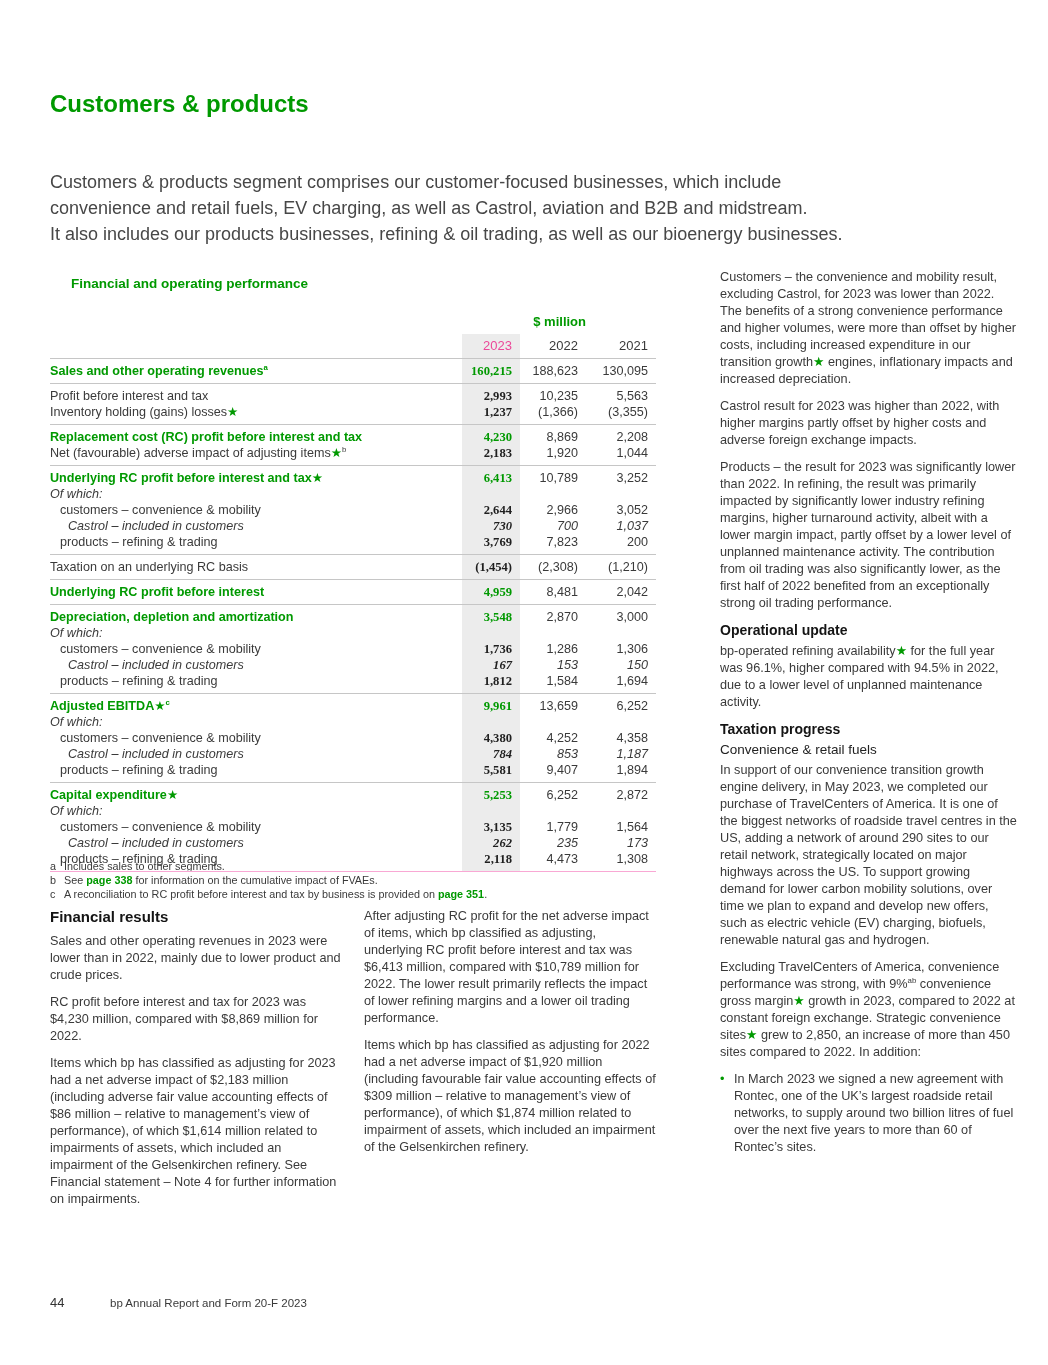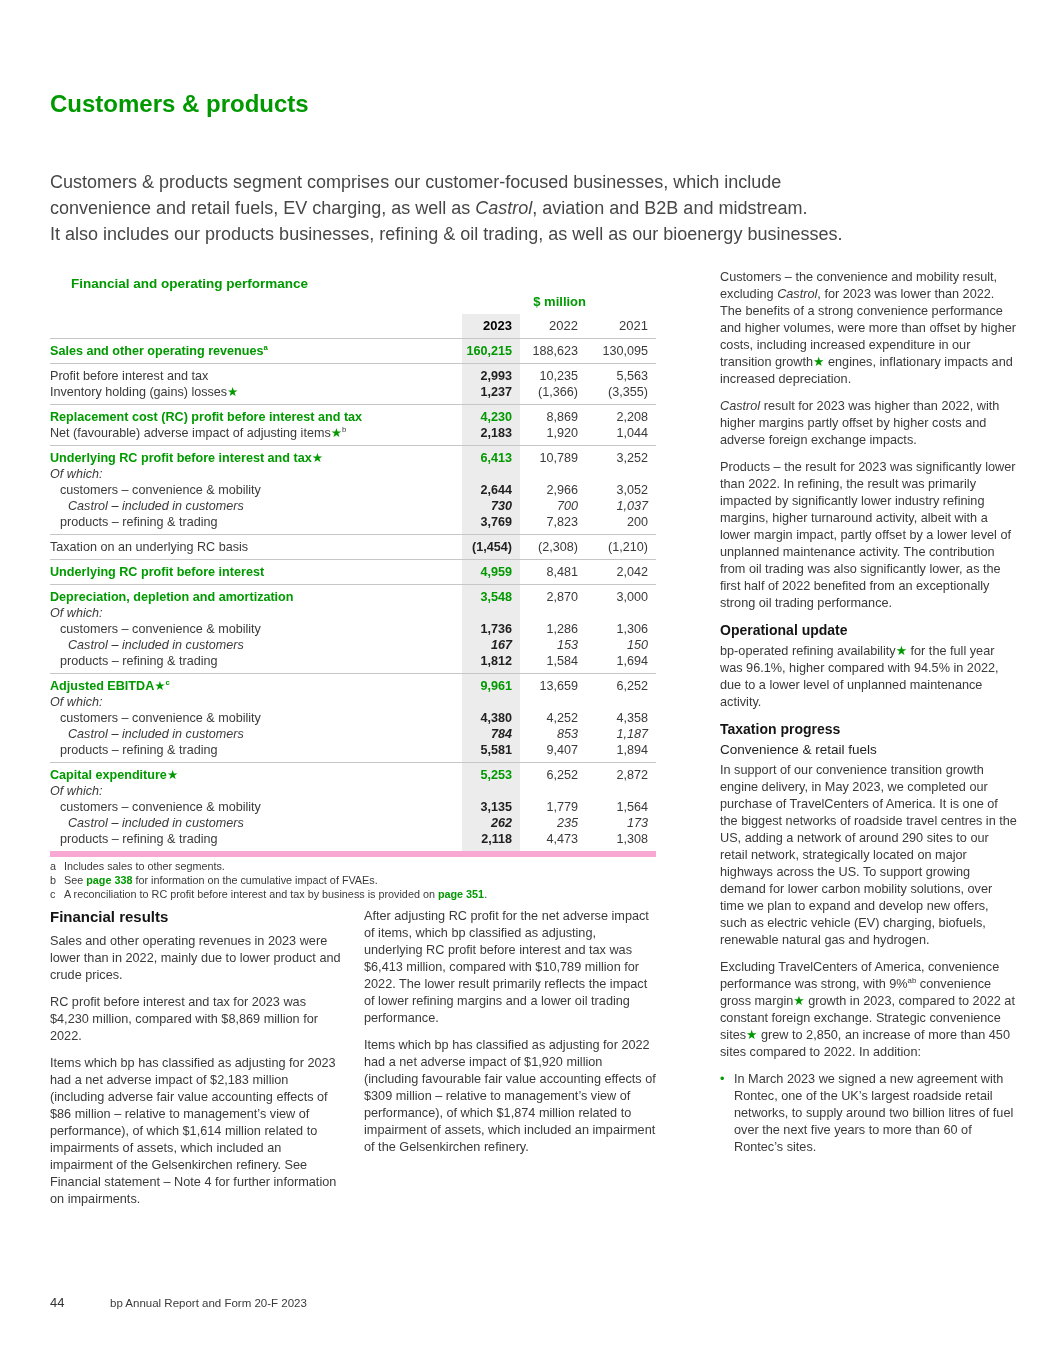--- a/index.html
+++ b/index.html
@@ -9,38 +9,38 @@
     font-family:"Liberation Sans","DejaVu Sans",sans-serif; color:#3a3a3a;
     overflow:hidden;
   }
   .abs { position:absolute; }
 
   #page-title { left:50px; top:90px; font-size:24px; font-weight:bold; color:var(--green); }
   #intro { left:50px; top:169px; width:950px; font-size:18px; line-height:26px; color:#474747; }
 
   #table-heading { left:50px; top:276px; font-size:13.5px; font-weight:bold; color:var(--green);padding-left:21px; }
 
-  #fintable { left:50px; top:294px; width:606px; }
+  #fintable { left:50px; top:314px; width:606px; }
   .gray-band { position:absolute; left:412px; top:20px; bottom:0; width:58px; background:#ececec; }
   .thead-unit { position:relative; z-index:1; width:536px; height:20px; text-align:right;
     font-size:13px; font-weight:bold; color:var(--green); box-sizing:border-box; }
   .thead-cols { position:relative; z-index:1; display:flex; height:24px; align-items:flex-end;
     padding-bottom:5px; box-sizing:border-box; font-size:13px; }
   .thead-cols .tlabel { flex:1; }
-  .th0 { font-weight:bold; color:#000000; }
+  .th0 { font-weight:normal; color:#ec4899; }
   .th1,.th2 { color:#3a3a3a; }
 
   .tsection { position:relative; z-index:1; border-top:1px solid #c6c6c6; padding:4px 0; }
-  #tsections .tsection:last-child { border-bottom:6px solid #f9a8d4; }
+  #tsections .tsection:last-child { border-bottom:1px solid #f9a8d4; }
   .trow { display:flex; font-size:12.6px; line-height:16px; }
   .tlabel { flex:1; min-width:0; padding-right:16px; }
   .tcell { flex:none; width:58px; text-align:right; padding-right:8px; box-sizing:border-box; }
   .tcell.c1 { width:66px; }
   .tcell.c2 { width:70px; }
-  .trow .c0 { font-weight:bold; color:#1f1f1f; }
+  .trow .c0 { font-weight:bold; color:#1f1f1f;font-family:Liberation Serif, serif; }
   .trow.green .tlabel { color:var(--green); font-weight:bold; }
   .trow.green .c0 { color:var(--green); font-weight:bold; }
   .trow.ofwhich .tlabel { font-style:italic; }
   .trow.sub .tlabel { padding-left:10px; }
   .trow.subi { font-style:italic; }
   .trow.subi .tlabel { padding-left:18px; }
 
   #footnotes { left:50px; top:860px; width:606px; font-size:10.8px; line-height:13px; color:#3a3a3a; }
   .fnote { display:flex; margin-bottom:1px; }
   .fnote .fm { flex:none; width:14px; }
@@ -51,21 +51,21 @@
   #col-right { left:720px; top:269px; width:297px; }
 
   .blk-p { font-size:12.7px; line-height:17px; margin-bottom:10px; }
   .blk-h { font-size:15px; font-weight:bold; color:#141414; margin:0 0 8px; }
   .blk-h2 { font-size:14px; font-weight:bold; color:#141414; margin:2px 0 5px; }
   .blk-sub { font-size:13.5px; color:#222222; margin:0 0 5px; }
   .blk-bullet { display:flex; font-size:12.7px; line-height:17px; margin-bottom:10px; }
   .bullet-marker { flex:none; width:14px; color:var(--green); }
   .bullet-text { flex:1; }
 
-  .sg-i { font-style:italic; }
+  .sg-i { }
   .sg-star { color:var(--green); font-style:normal; }
   .sg-link { color:var(--green); font-weight:bold; }
   sup { font-size:0.62em; line-height:0; vertical-align:super; }
 
   #footer { left:50px; top:1295px; display:flex; align-items:baseline; }
   #page-num { font-size:13px; color:#333333; width:60px; }
   #footer-title { font-size:11.5px; color:#3a3a3a;text-align:right; }
 </style>
 </head>
 <body>

